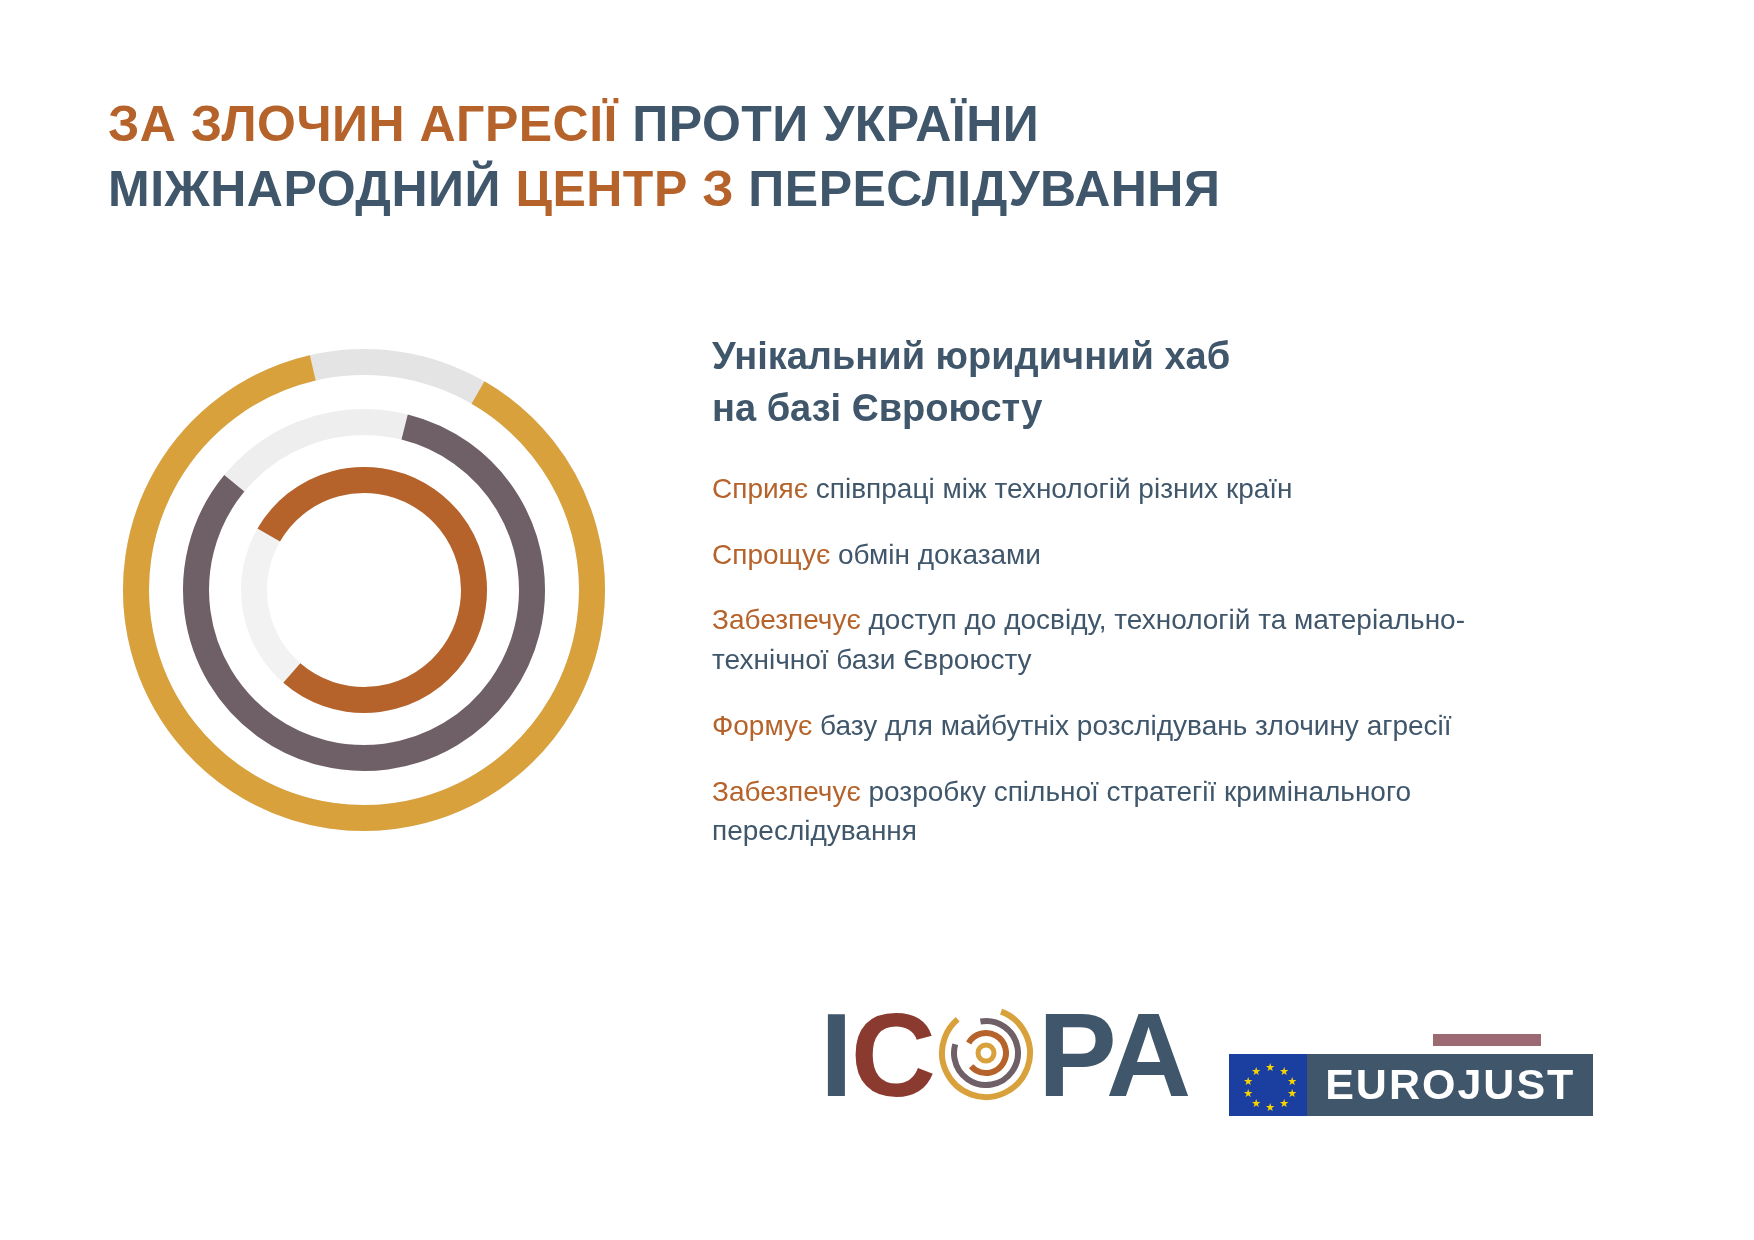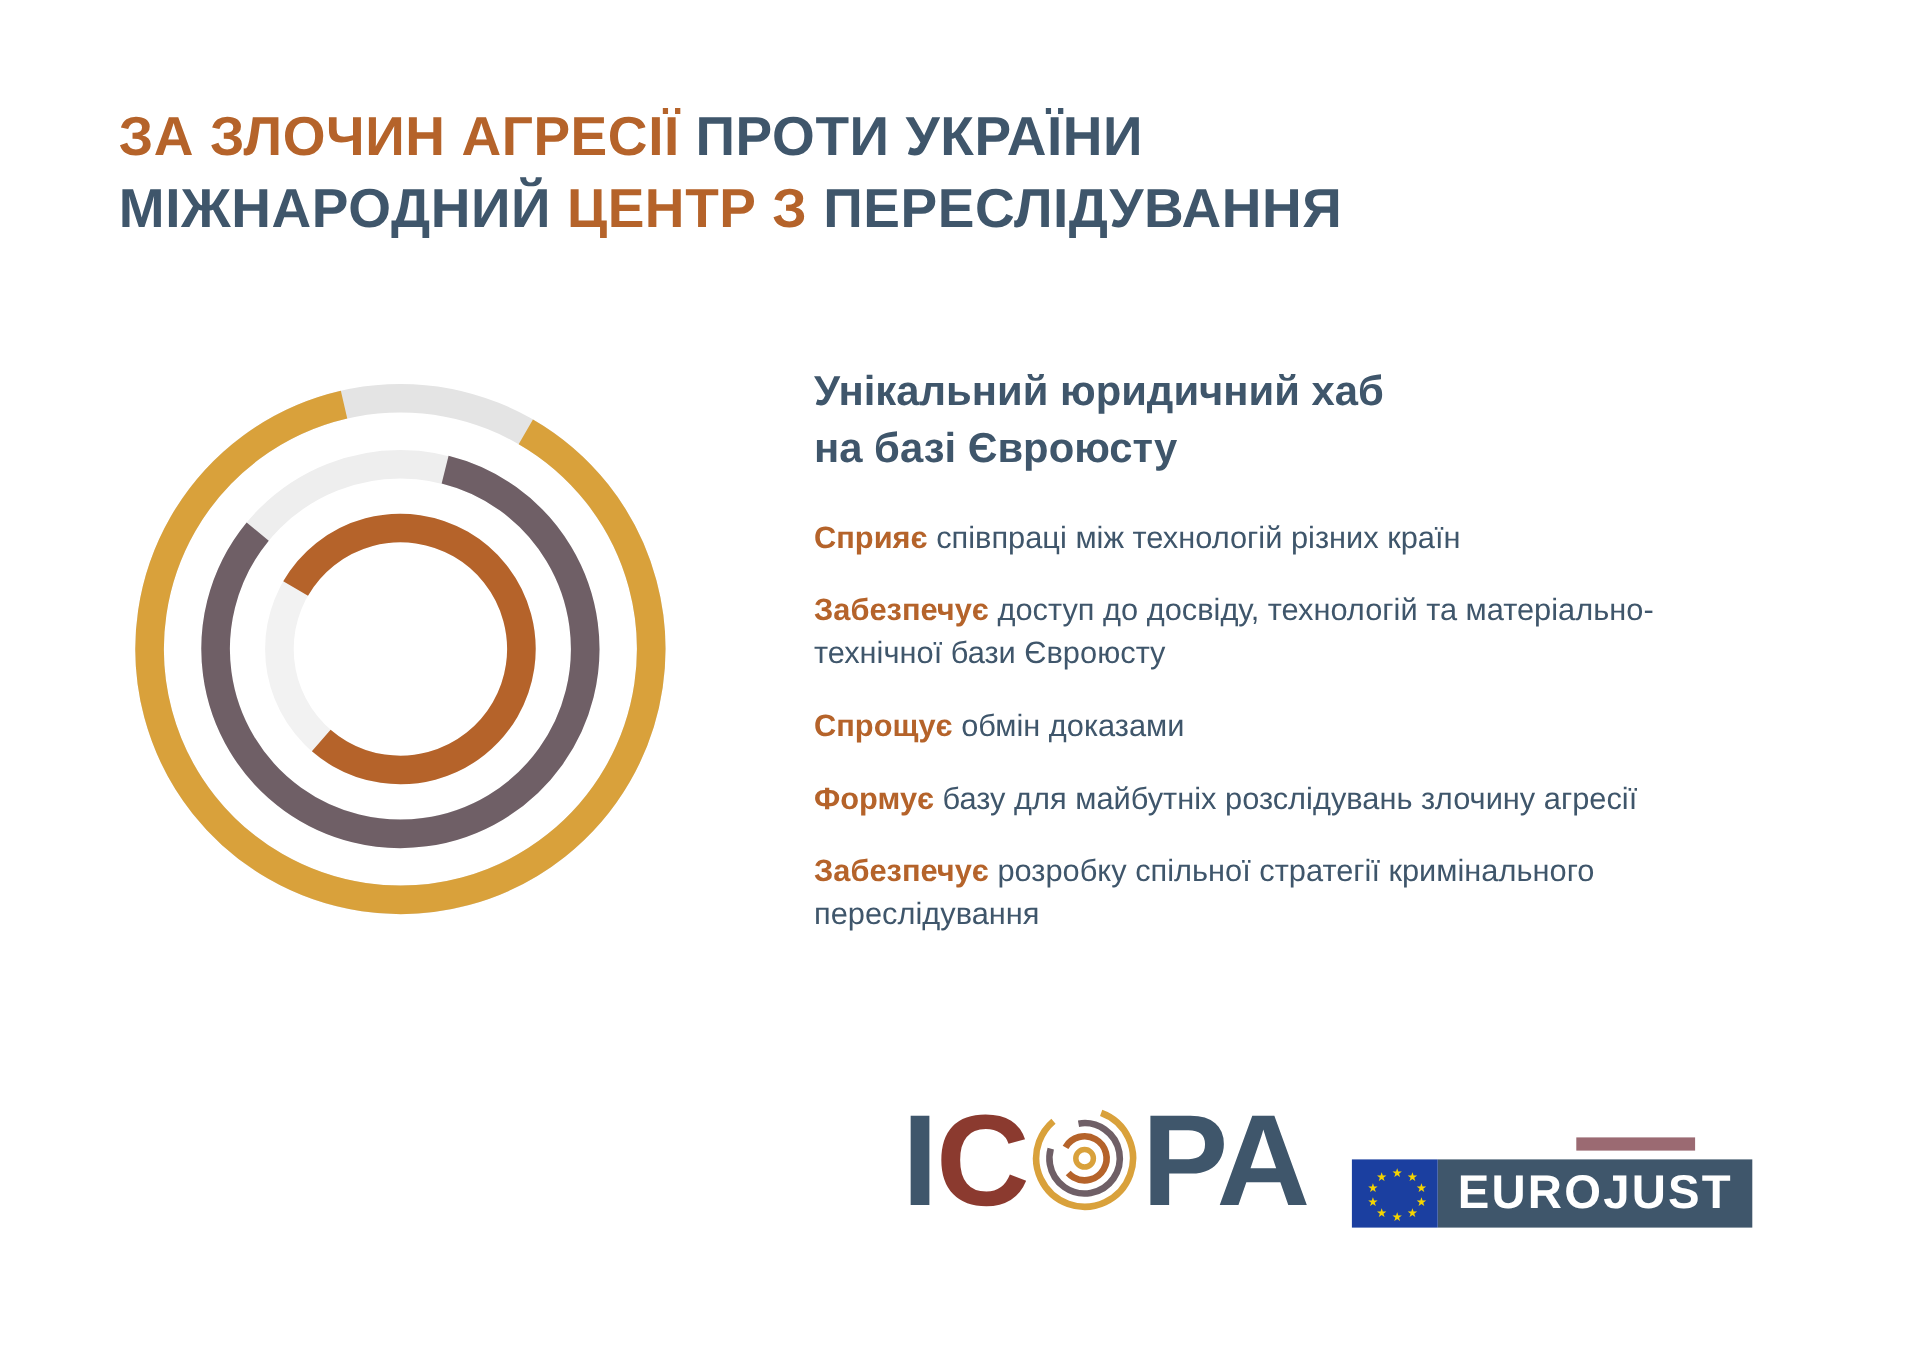--- a/index.html
+++ b/index.html
@@ -38,42 +38,42 @@
     left: 104px;
     top: 330px;
     width: 520px;
     height: 520px;
   }
   .ring-wrap svg { display: block; }
 
   
   .right-col {
     position: absolute;
-    left: 740px;
+    left: 712px;
     top: 330px;
     width: 880px;
   }
   .subhead {
     color: #3f566b;
     font-size: 38px;
     font-weight: bold;
     line-height: 1.38;
     margin: 0 0 34px 0;
     white-space: pre-line;
   }
   .bullet {
     color: #3f566b;
     font-size: 28px;
     line-height: 1.42;
     margin-bottom: 26px;
     max-width: 860px;
   }
   .bullet b {
     color: #b5632a;
-    font-weight: bold;
+    font-weight: normal;
   }
 
   
   .logos {
     position: absolute;
     left: 820px;
     top: 990px;
     display: flex;
     align-items: flex-end;
     gap: 40px;
@@ -158,24 +158,24 @@
 </div>
 
 <div class="right-col">
   <div class="subhead">Унікальний юридичний хаб
 на базі Євроюсту</div>
 
   <div class="bullet">
     <b>Сприяє</b><span> співпраці між технологій різних країн</span>
   </div>
   <div class="bullet">
+    <b>Спрощує</b><span> обмін доказами</span>
+  </div>
+  <div class="bullet">
     <b>Забезпечує</b><span> доступ до досвіду, технологій та матеріально-технічної бази Євроюсту</span>
-  </div>
-  <div class="bullet">
-    <b>Спрощує</b><span> обмін доказами</span>
   </div>
   <div class="bullet">
     <b>Формує</b><span> базу для майбутніх розслідувань злочину агресії</span>
   </div>
   <div class="bullet">
     <b>Забезпечує</b><span> розробку спільної стратегії кримінального переслідування</span>
   </div>
 </div>
 
 <div class="logos">

